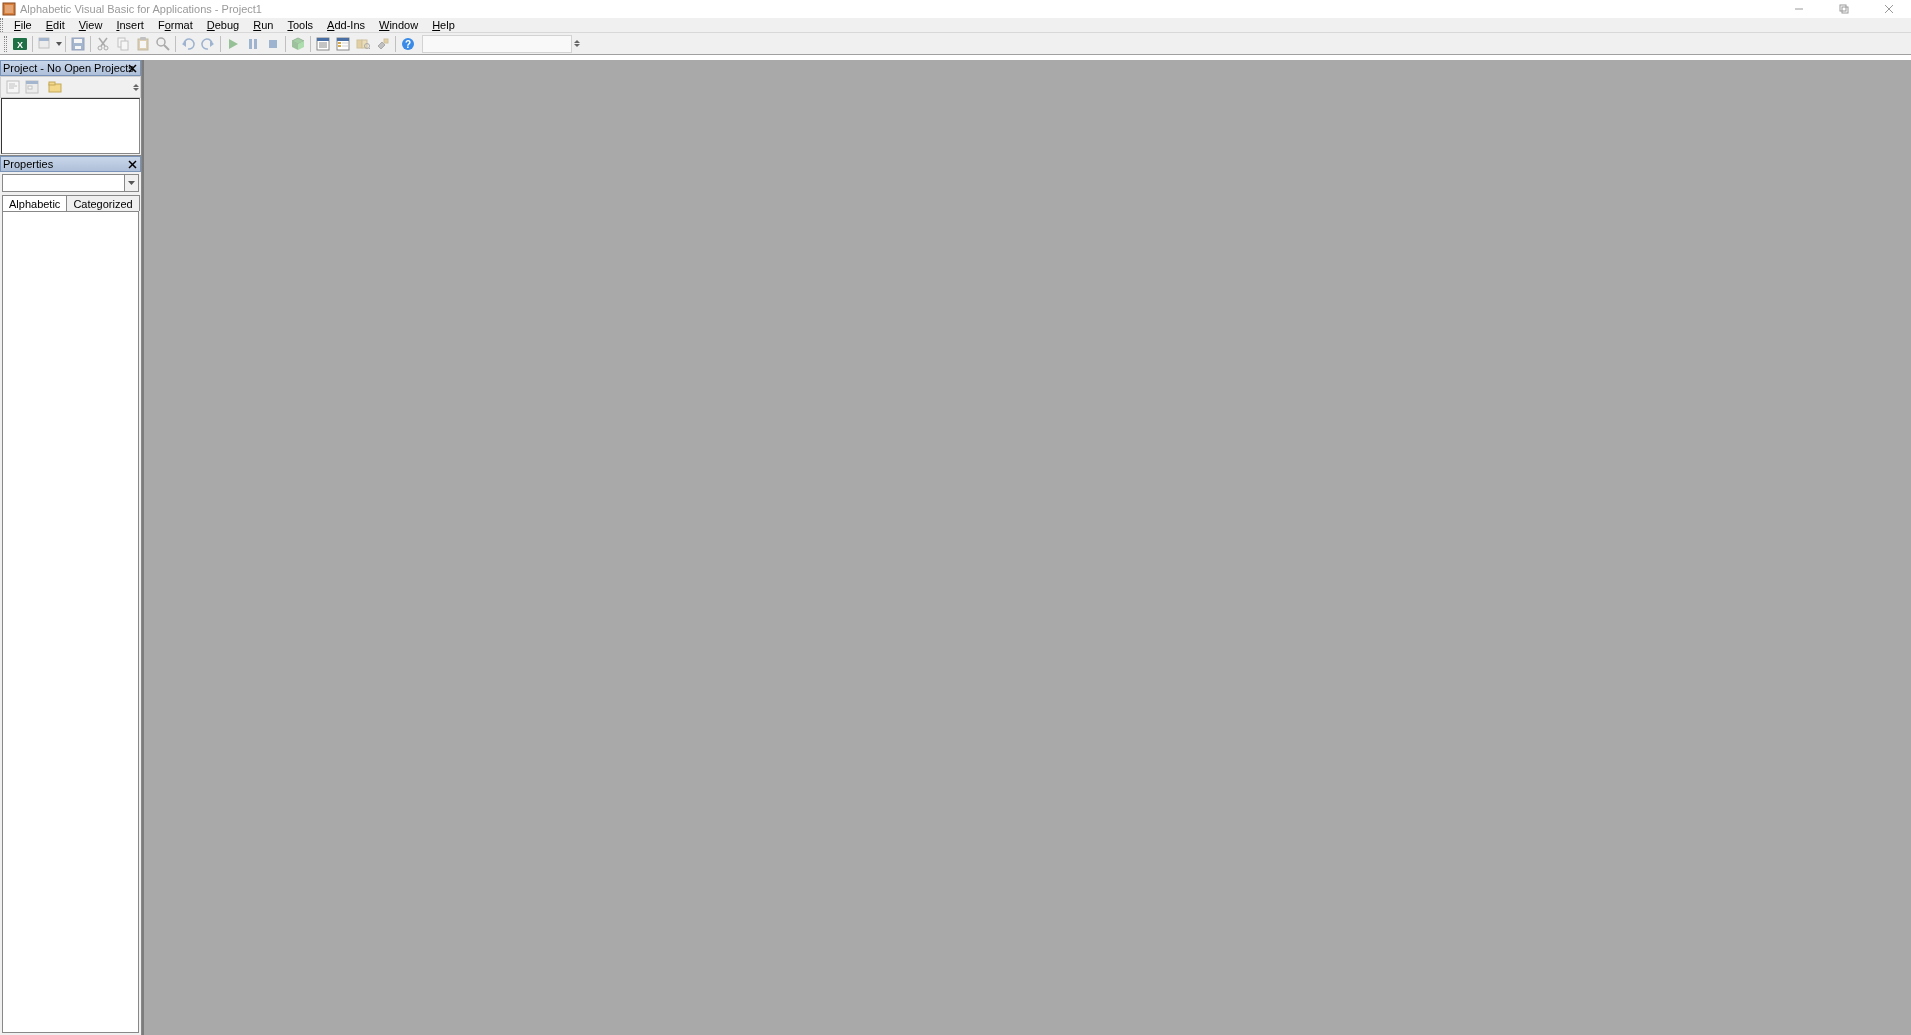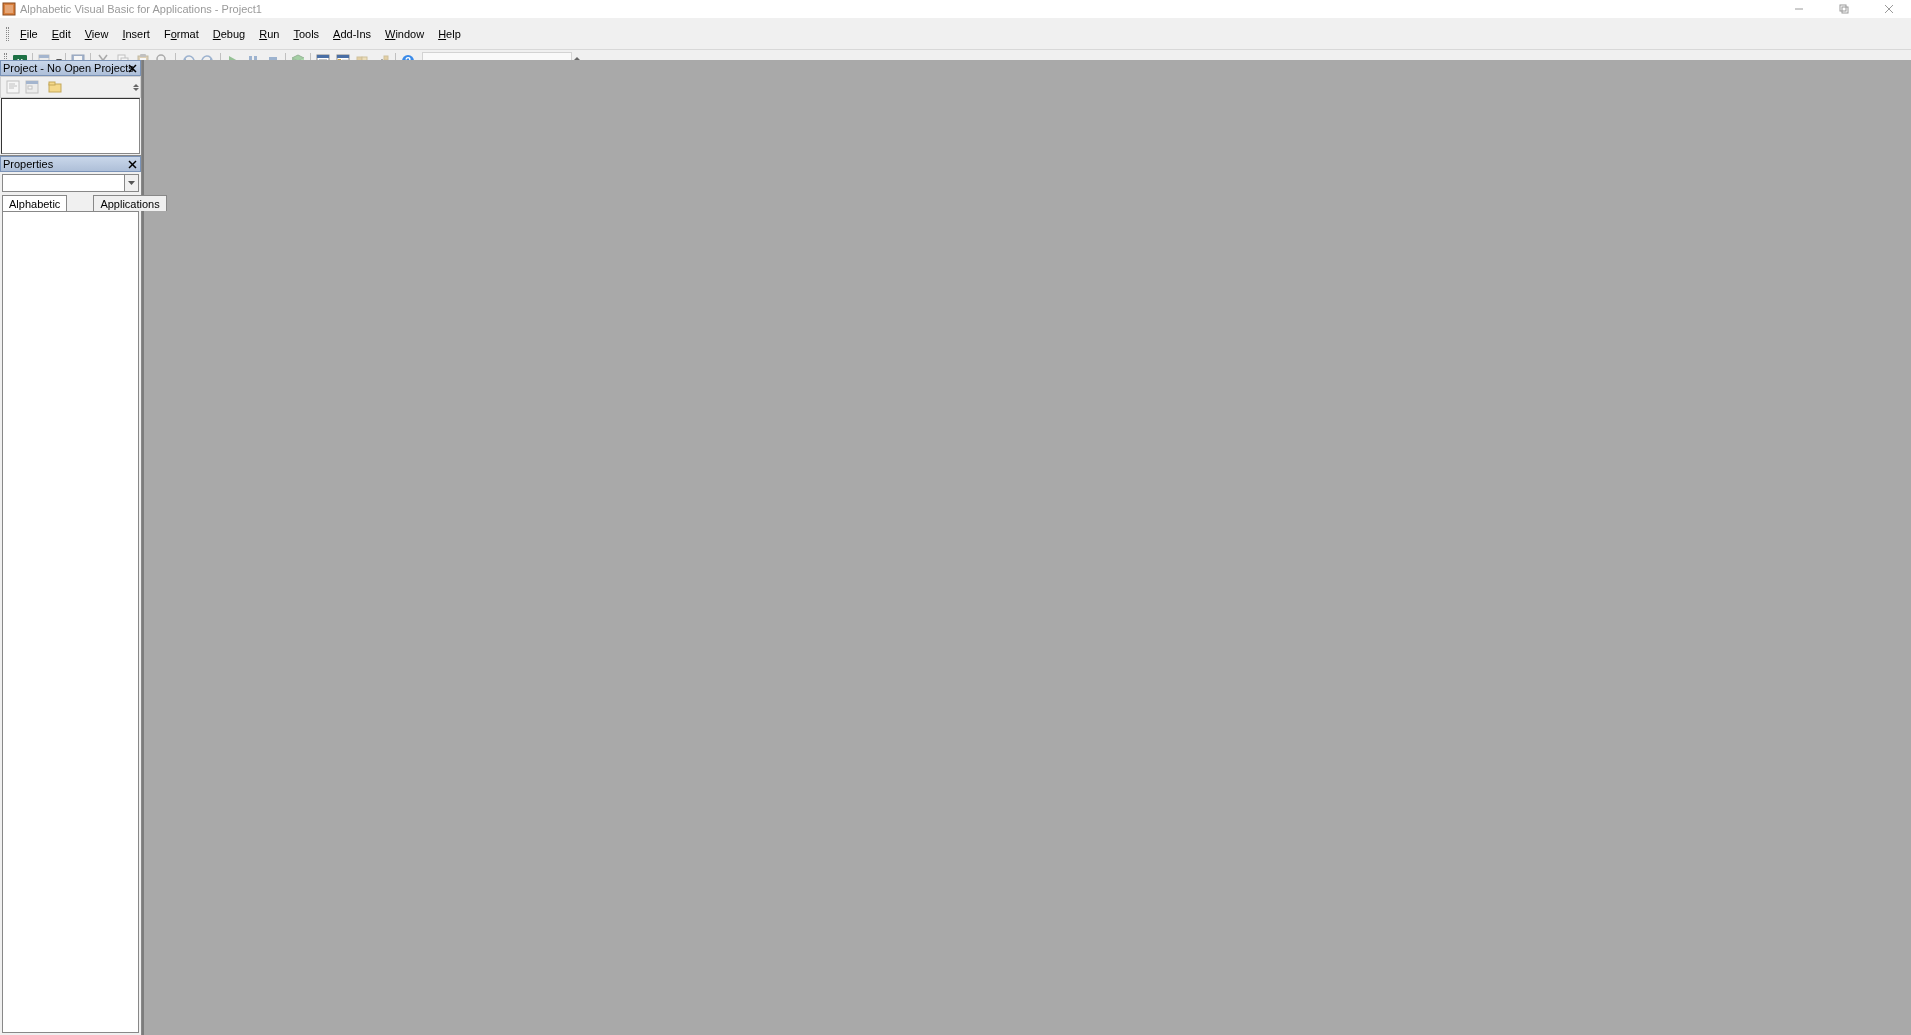--- a/index.html
+++ b/index.html
@@ -36,25 +36,24 @@
 }
 .titlebar .win-btn {
   width: 45px; height: 18px;
   display: flex; align-items: center; justify-content: center;
   color: #9a9a9a;
 }
 .titlebar .win-btn svg { stroke: #9a9a9a; }
 
 
 .menubar {
-  height: 32px;
+  height: 15px;
   background: #f0f0f0;
   display: flex;
   align-items: center;
-  padding-left: 6px;
   border-bottom: 1px solid #d8d8d8;
 }
 .menubar .handle {
   width: 3px; height: 14px;
   border-left: 1px dotted #888;
   border-right: 1px dotted #888;
   margin-right: 4px;
 }
 .menubar .menu-item {
   padding: 2px 7px;
@@ -211,21 +210,20 @@
   width: 14px;
   background:#f0f0f0;
   border-left:1px solid #888;
   display:flex;align-items:center;justify-content:center;
 }
 .prop-tabs {
   height: 18px;
   display: flex;
   margin: 1px 2px 0 2px;
   align-items: flex-end;
-  gap: 27px;
 }
 .prop-tab {
   padding: 2px 6px 1px 6px;
   font-size: 11px;
   background: #f0f0f0;
   border: 1px solid #888;
   border-bottom: none;
   position: relative;
   margin-right: -1px;
 }
@@ -493,20 +491,20 @@
       <div class="prop-object-select">
         <span></span>
         <div class="dd-arrow">
           <svg width="7" height="4" viewBox="0 0 7 4">
               <polygon points="0,0 7,0 3.5,4" fill="#555"></polygon>
             </svg>
         </div>
       </div>
       <div class="prop-tabs">
         <div class="prop-tab active">Alphabetic</div>
-        <div class="prop-tab">Applications</div>
+        <div class="prop-tab">Categorized</div>
       </div>
       <div class="prop-grid"></div>
     </div>
 
   </div>
   <div class="mdi-area"></div>
 </div>
 
 </body></html>

